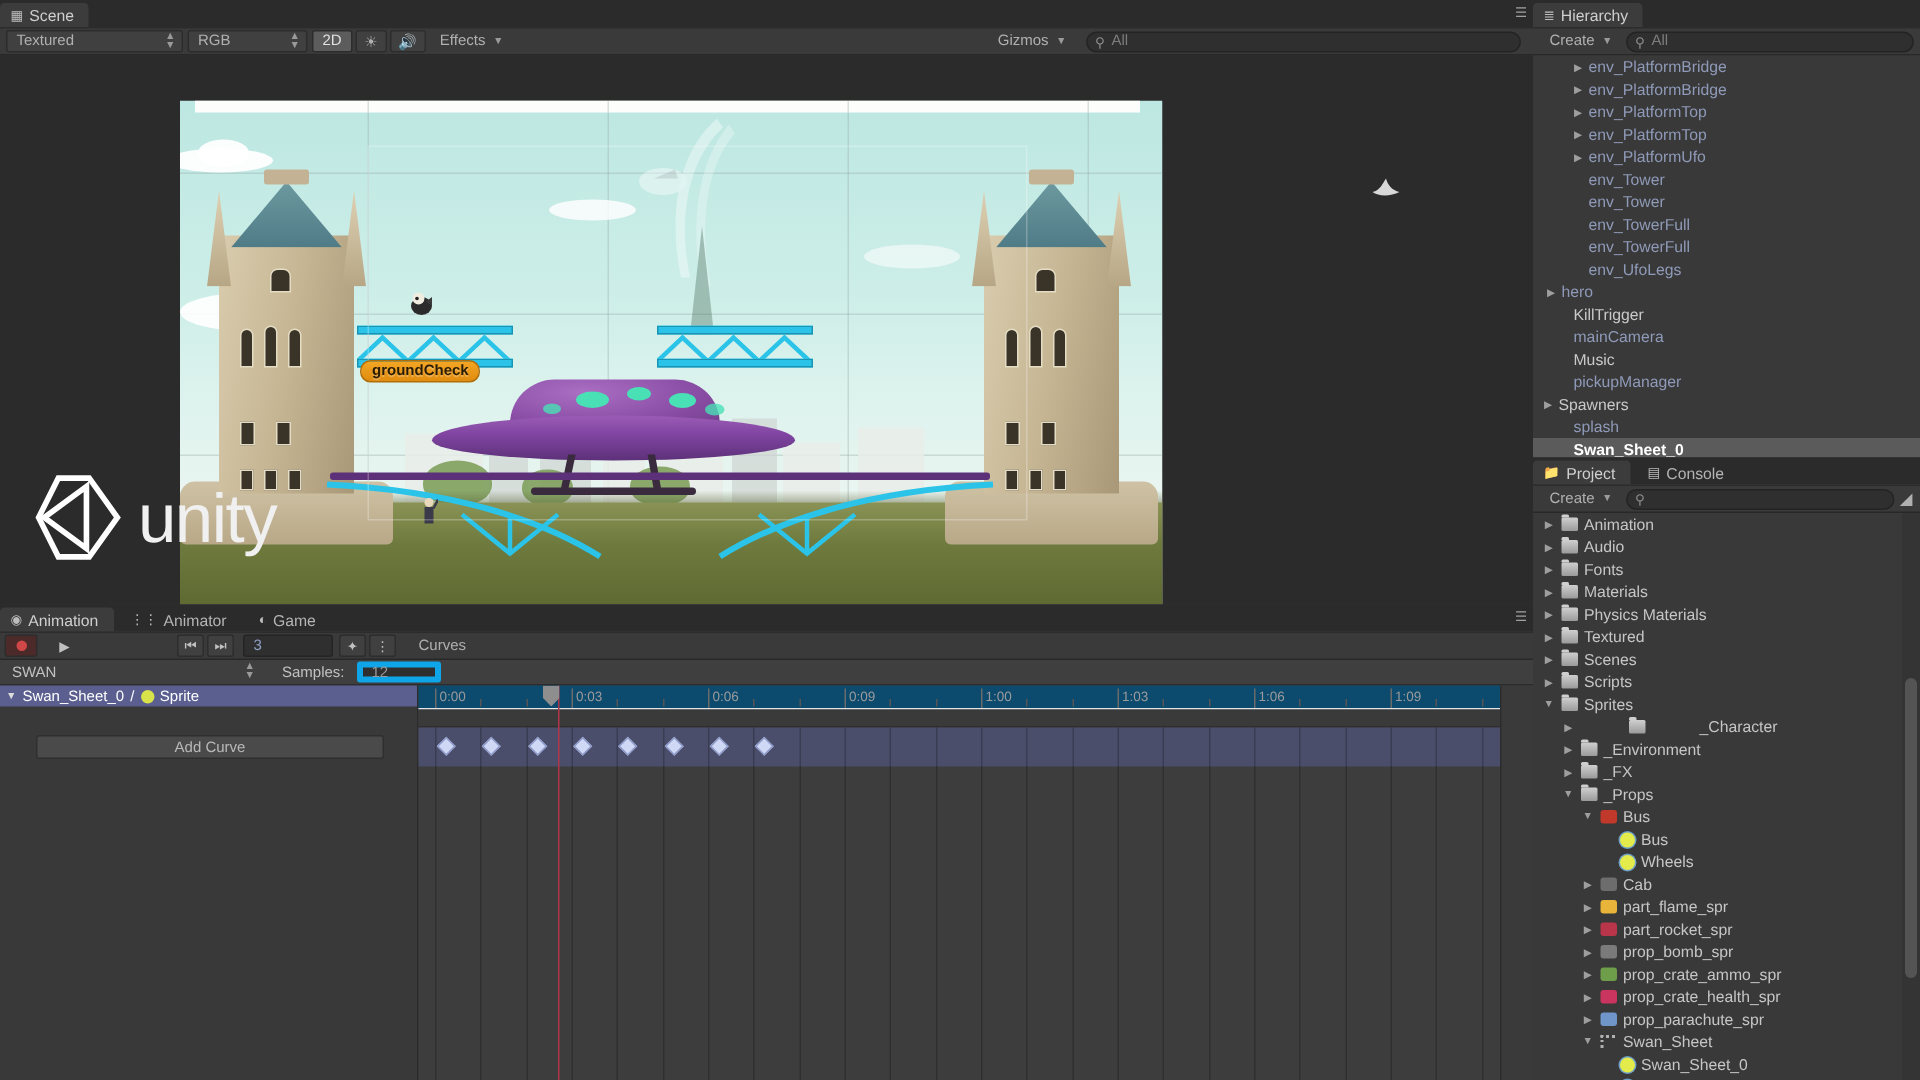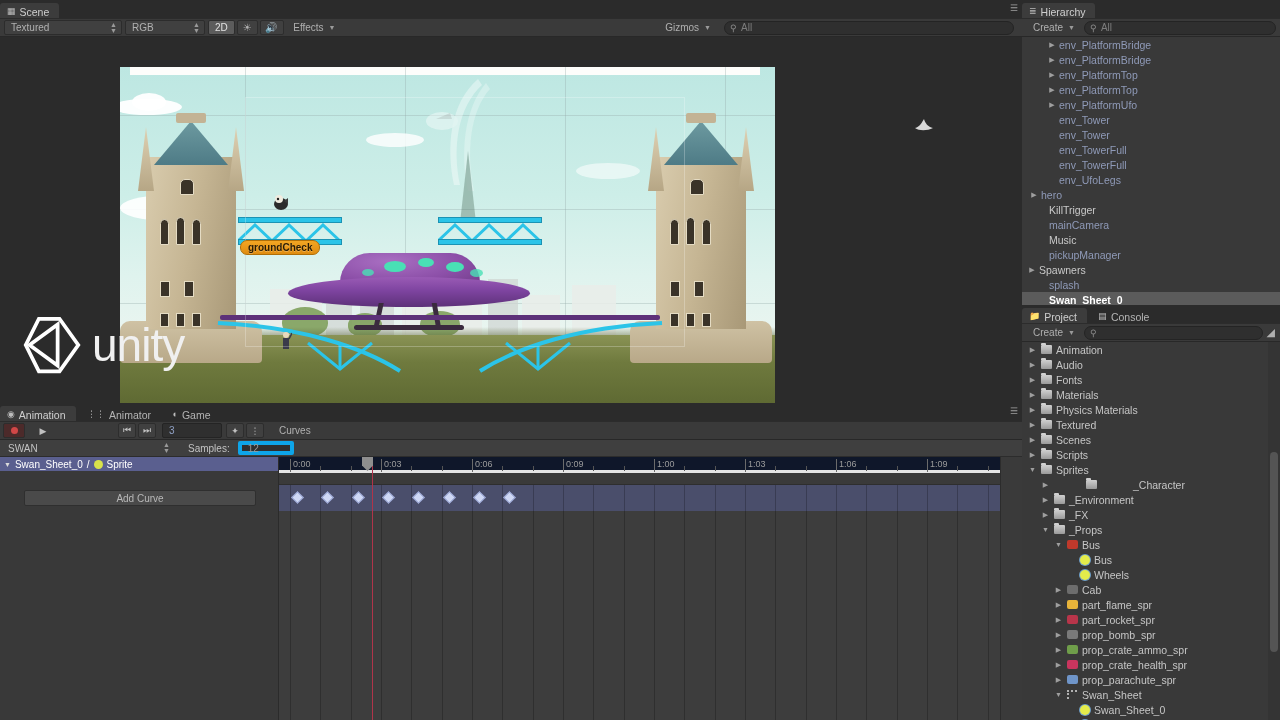--- a/index.html
+++ b/index.html
@@ -121,21 +121,21 @@
      border-right:1px solid #2b2b2b; }
   #propRow{ position:relative; height:14px; background:#5a5f8f; display:flex; align-items:center;
      padding-left:4px; gap:4px; font-size:10px; color:#fff; }
   #propRow .tri{ font-size:7px; color:#dcdcdc; }
   #propRow .sprIc{ width:9px; height:9px; border-radius:50%; background:#d8e24a; }
   #addCurve{ position:absolute; left:24px; top:33px; width:232px; height:16px;
      background:#4a4a4a; border:1px solid #2f2f2f; border-radius:2px; color:#b8b8b8;
      font-size:10px; display:flex; align-items:center; justify-content:center; }
 
   #timeline{ position:absolute; left:279px; top:54px; right:22px; bottom:0; background:#3d3d3d; }
-  #ruler{ position:absolute; left:0; top:0; right:0; height:16px; background:#0f172a; border-bottom:3px solid #e5e5e5; }
+  #ruler{ position:absolute; left:0; top:0; right:0; height:16px; background:#0c4a6e; border-bottom:1px solid #e5e5e5; }
   .tick{ position:absolute; top:2px; width:1px; height:13px; background:#6b6b6b; }
   .tickm{ position:absolute; top:9px; width:1px; height:5px; background:#555; }
   .tlbl{ position:absolute; top:2px; font-size:9px; color:#9b9b9b; }
   #rulerGap{ position:absolute; left:0; top:16px; right:0; height:12px; background:#3a3a3a; border-bottom:1px solid #2e2e2e;}
   #keyLane{ position:absolute; left:0; top:28px; right:0; height:26px; background:#4a4e6b; }
   #gridArea{ position:absolute; left:0; top:28px; right:0; bottom:0; }
   .vgrid{ position:absolute; top:0; bottom:0; width:1px; background:rgba(0,0,0,.22); }
   .key{ position:absolute; width:9px; height:9px; background:#cfd8f5; transform:rotate(45deg);
         border:1px solid #8d99c9; }
   #playhead{ position:absolute; top:0; bottom:0; width:1px; background:#b0344a; }

